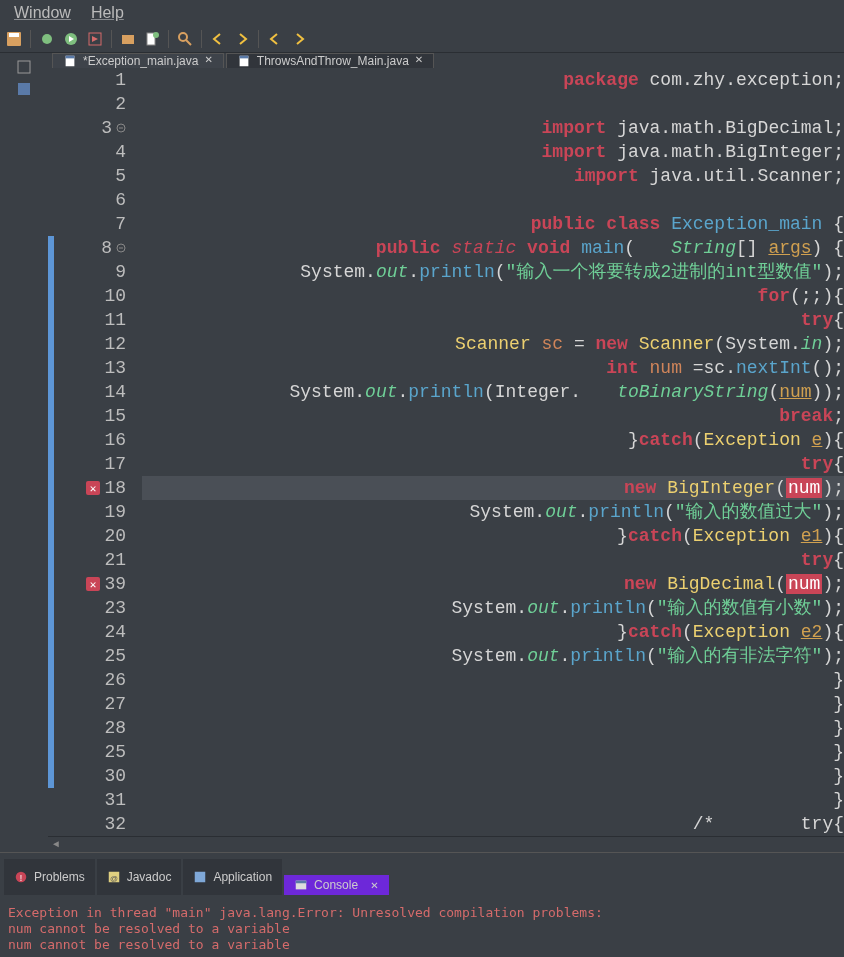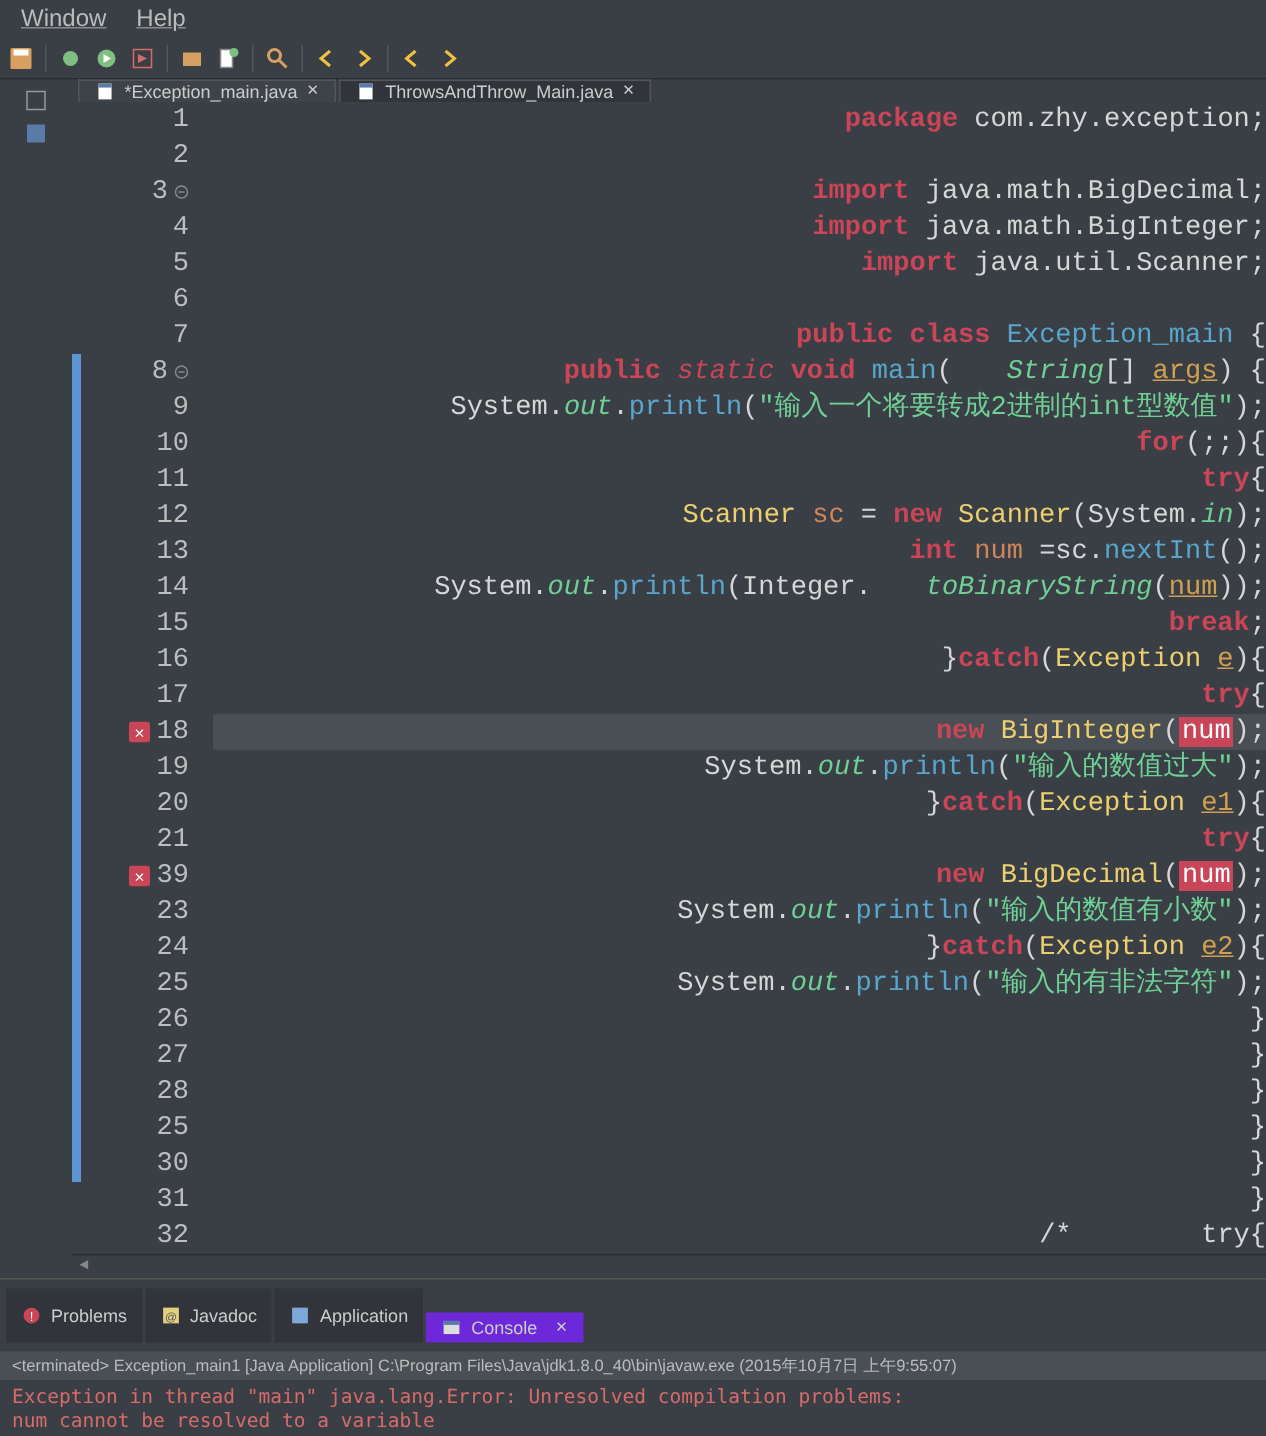--- a/index.html
+++ b/index.html
@@ -367,19 +367,18 @@
       </div>
       <div class="btab active">
         <svg width="14" height="14" viewBox="0 0 16 16">
           <rect x="2" y="3" width="12" height="10" fill="#ddd"></rect>
           <rect x="2" y="3" width="12" height="3" fill="#5a7aa8"></rect>
         </svg>
         <span>Console</span>
         <span style="margin-left: 6px; font-size: 10px;">✕</span>
       </div>
     </div>
-  <div class="console-header">&lt;terminated&gt; Exception_main1 [Java Application] C:\Program Files\Java\jdk1.8.0_40\bin\javaw.exe (2015年10月7日 上午9:55:07)</div>
   <div class="console-out" id="console">
       <div>Exception in thread "main" java.lang.Error: Unresolved compilation problems:</div>
       <div>        num cannot be resolved to a variable</div>
       <div>        num cannot be resolved to a variable</div>
     </div>
 </div>
 
 </body></html>

